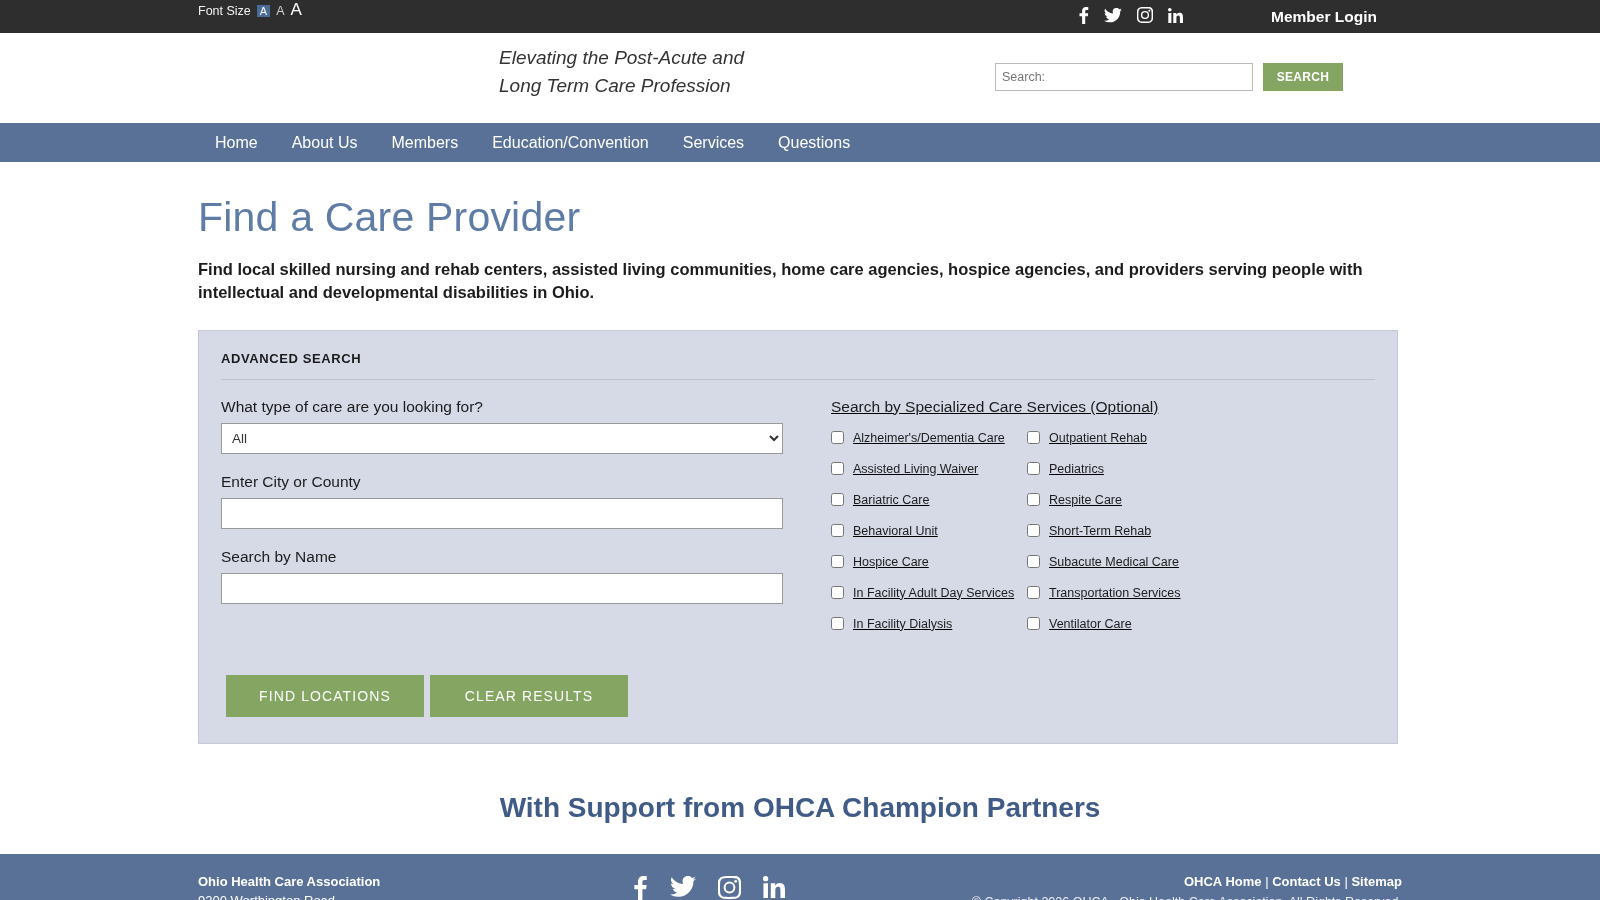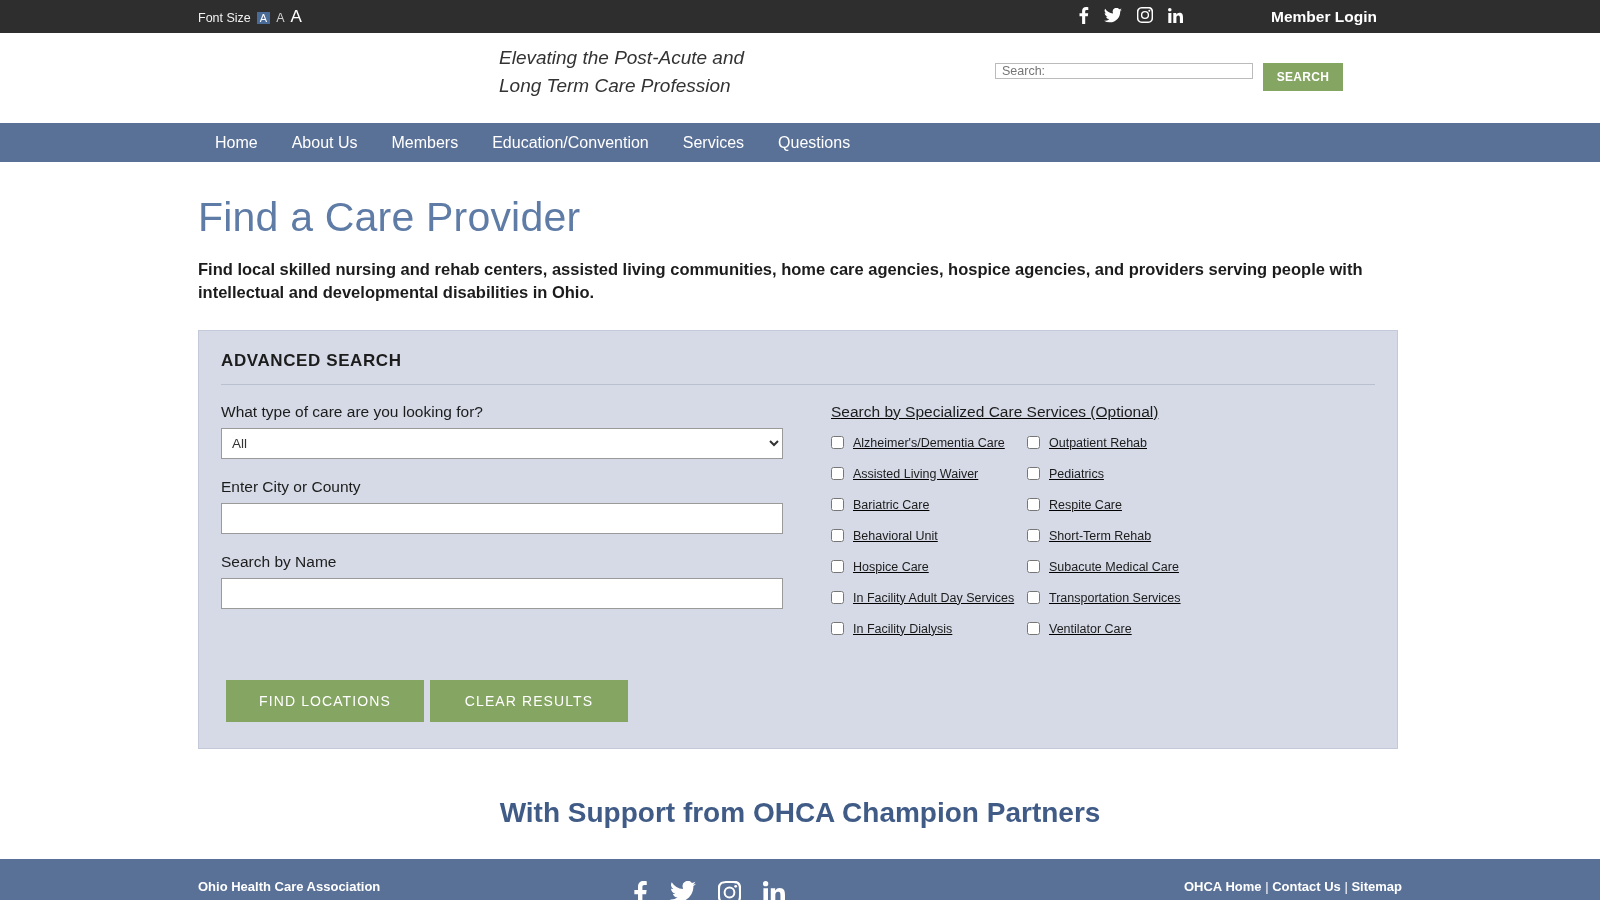--- a/index.html
+++ b/index.html
@@ -10,21 +10,21 @@
     background: #ffffff;
     font-family: "Liberation Sans", sans-serif;
   }
 
   
   .topbar {
     height: 33px;
     background: #2e2e2e;
     color: #ffffff;
     display: flex;
-    align-items: center;
+    align-items: flex-start;
     position: relative;
   }
   .fontsize-wrap {
     display: flex;
     align-items: baseline;
     gap: 6px;
     margin-left: 198px;
   }
   .fontsize-label { font-size: 12.5px; color: #f2f2f2; }
   .fs-a { cursor: pointer; color: #ffffff; }
@@ -95,21 +95,21 @@
   }
   .search-box {
     position: absolute;
     left: 995px;
     top: 30px;
     display: flex;
     align-items: stretch;
   }
   .search-input {
     width: 258px;
-    height: 16px;
+    height: 28px;
     border: 1px solid #bbbbbb;
     padding: 2px 6px;
     font-size: 12.5px;
     color: #555555;
     background: #ffffff;
   }
   .search-btn {
     margin-left: 10px;
     width: 80px;
     height: 28px;
@@ -158,21 +158,21 @@
   }
 
   
   .panel {
     background: #d5dae6;
     border: 1px solid #c3c9d8;
     padding: 20px 22px 26px 22px;
     width: 1200px;
   }
   .panel-title {
-    font-size: 17px;
+    font-size: 13px;
     font-weight: bold;
     color: #1c1c1c;
     letter-spacing: .6px;
     padding-bottom: 13px;
     border-bottom: 1px solid #b9c0d0;
     margin-bottom: 18px;
   }
   .panel-cols { display: flex; }
   .col-left { width: 588px; }
   .col-right { flex: 1; padding-left: 22px; text-decoration: underline; }

